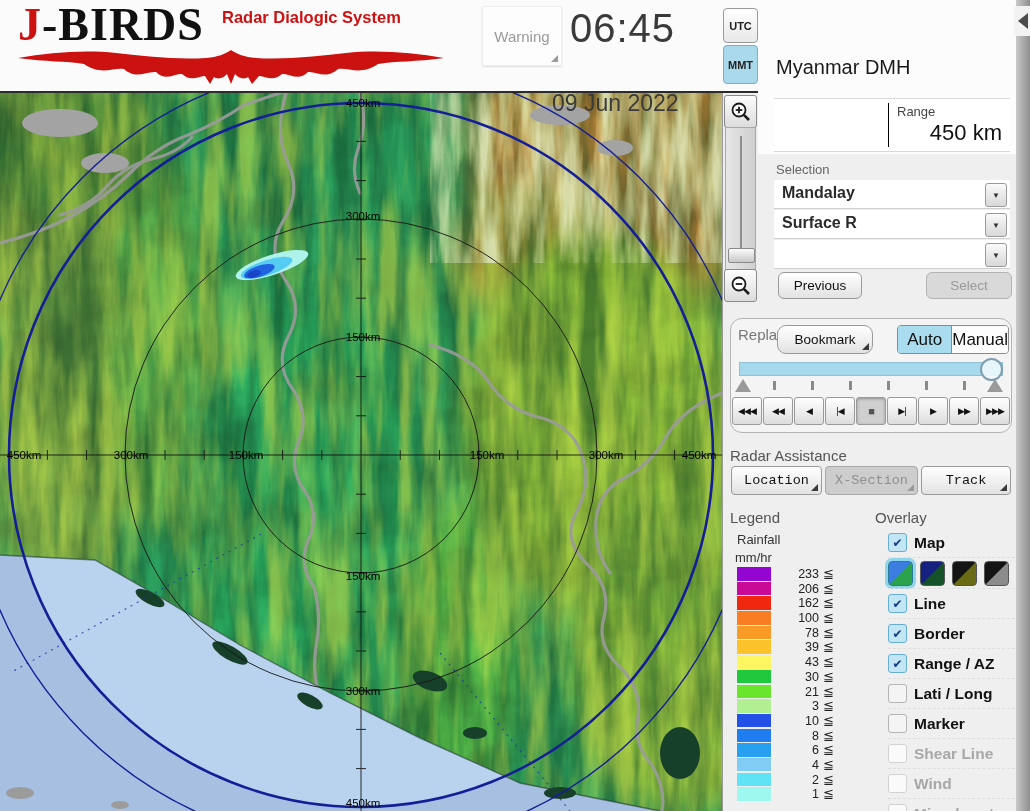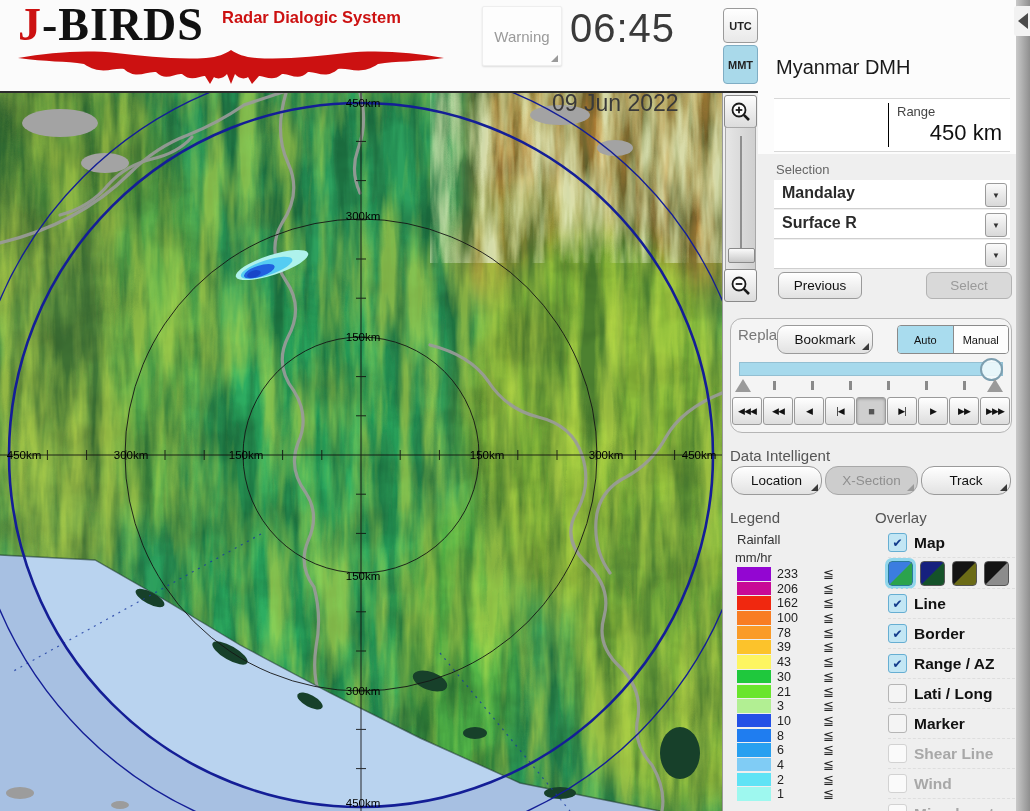--- a/index.html
+++ b/index.html
@@ -71,48 +71,48 @@
   .btn{border:1px solid #9a9a9a;border-radius:6px;background:linear-gradient(#ffffff,#e2e2e2);
     box-shadow:inset 0 1px 0 #fff;font-size:13.5px;color:#111;display:flex;align-items:center;justify-content:center;}
   #previous-btn{left:778px;top:272px;width:82px;height:25px;}
   #select-btn{left:926px;top:272px;width:84px;height:25px;background:#d9d9d9;border-color:#b3b3b3;color:#9a9a9a;box-shadow:none;}
 
   
   #replay-box{left:730px;top:318px;width:280px;height:113px;border:1px solid #b5b5b5;border-radius:12px;background:#f4f4f4;}
   #replay-label{left:7px;top:7px;font-size:15px;color:#777;}
   #bookmark-btn{left:46px;top:6px;width:94px;height:27px;border-radius:9px;position:absolute;}
   #mode-toggle{left:166px;top:6px;width:110px;height:27px;border:1px solid #8a8a8a;border-radius:4px;overflow:hidden;display:flex;position:absolute;}
-  .mode-seg{flex:1;display:flex;align-items:center;justify-content:center;font-size:11px;color:#111;}
+  .mode-seg{flex:1;display:flex;align-items:center;justify-content:center;font-size:17px;color:#111;}
   #mode-auto{background:#a9dcee;border-right:1px solid #8a8a8a;}
   #mode-manual{background:#fdfdfd;}
   #slider-track{left:8px;top:43px;width:262px;height:12px;background:#a6d9ec;border:1px solid #93bfd2;position:absolute;}
   #slider-handle{left:249px;top:39px;width:19px;height:19px;border:2px solid #7d9fb0;border-radius:50%;background:rgba(242,250,253,.85);position:absolute;}
   .end-tri{position:absolute;width:0;height:0;border-left:8px solid transparent;border-right:8px solid transparent;border-bottom:13px solid #9a9a9a;top:60px;}
   #tri-left{left:4px;} #tri-right{left:256px;}
   .s-tick{position:absolute;top:62px;width:3px;height:9px;background:#8a8a8a;}
   #transport{left:1px;top:78px;width:278px;height:28px;display:flex;gap:1px;position:absolute;}
   .t-btn{flex:1;border:1px solid #9a9a9a;border-radius:3px;background:linear-gradient(#fff,#ddd);
     display:flex;align-items:center;justify-content:center;font-size:9px;letter-spacing:-1px;color:#111;white-space:nowrap;}
   .t-btn.active{background:#cfcfcf;box-shadow:inset 0 1px 3px rgba(0,0,0,.3);color:#555;font-size:11px;}
 
   
   #da-label{left:730px;top:447px;font-size:15px;color:#555;}
-  .da-btn{top:466px;height:27px;border-radius:13px;}
+  .da-btn{top:466px;height:27px;border-radius:4px;font-family:Liberation Mono, monospace;}
   #da-location{left:731px;width:89px;} 
   #da-xsection{left:825px;width:91px;background:#cdcdcd;border-color:#a8a8a8;color:#8f8f8f;box-shadow:none;}
   #da-track{left:921px;width:88px;}
 
   
   #legend-label{left:730px;top:509px;font-size:15px;color:#555;}
   #legend-title1{left:737px;top:532px;font-size:13px;color:#333;}
   #legend-title2{left:735px;top:550px;font-size:13px;color:#333;}
   #legend-rows{left:737px;top:567px;width:110px;}
   .lg-row{height:14.7px;position:relative;}
   .lg-swatch{position:absolute;left:0;top:0;width:34px;height:13.5px;}
-  .lg-val{position:absolute;left:40px;top:0;width:42px;font-size:12.5px;color:#222;}
+  .lg-val{position:absolute;left:40px;top:0;width:42px;text-align:right;font-size:12.5px;color:#222;}
   .lg-suf{position:absolute;left:86px;top:-1px;font-size:13px;color:#222;}
 
   
   #overlay-label{left:875px;top:509px;font-size:15px;color:#555;}
   #overlay-rows{left:888px;top:528px;width:127px;}
   .ov-row{height:29px;display:flex;align-items:center;border-top:1px dashed #dedede;position:relative;}
   .ov-row:first-child{border-top:none;}
   .cb{width:17px;height:17px;border-radius:3px;margin-right:7px;display:flex;align-items:center;justify-content:center;font-size:12px;}
   .cb.on{background:#c2e6f4;border:1px solid #66aed2;color:#123a8a;}
   .cb.off{background:#f4f4f4;border:1px solid #b5b5b5;color:transparent;}
@@ -425,21 +425,21 @@
         <div class="t-btn">▶▶▶</div>
       </div>
   <div class="s-tick" style="left: 42px;"></div>
       <div class="s-tick" style="left: 80px;"></div>
       <div class="s-tick" style="left: 118px;"></div>
       <div class="s-tick" style="left: 156px;"></div>
       <div class="s-tick" style="left: 194px;"></div>
       <div class="s-tick" style="left: 232px;"></div>
     </div>
 
-  <div class="abs" id="da-label">Data Intelligent</div>
+  <div class="abs" id="da-label">Radar Assistance</div>
   <div class="abs btn da-btn" id="da-location">
     <span>Location</span>
     <span class="corner-tri"></span>
   </div>
   <div class="abs btn da-btn" id="da-xsection">
     <span>X-Section</span>
     <span class="corner-tri gray"></span>
   </div>
   <div class="abs btn da-btn" id="da-track">
     <span>Track</span>

